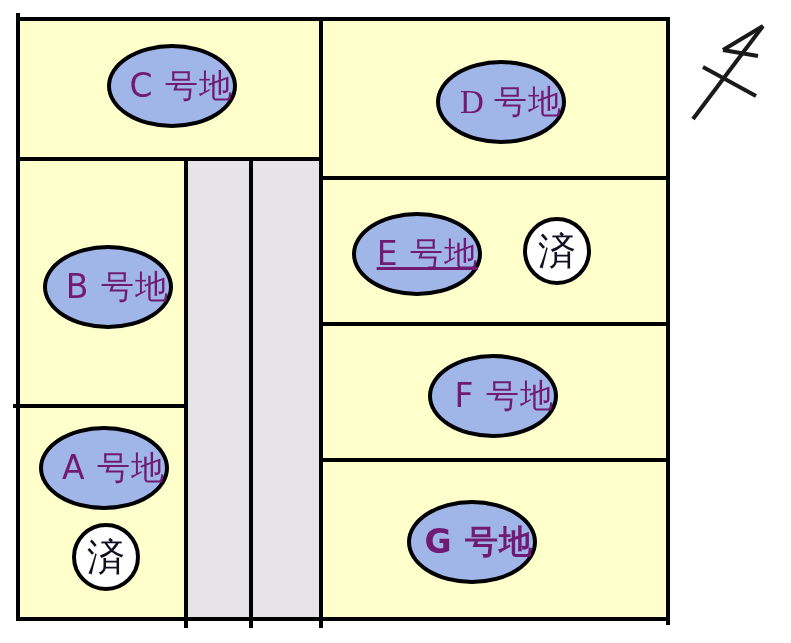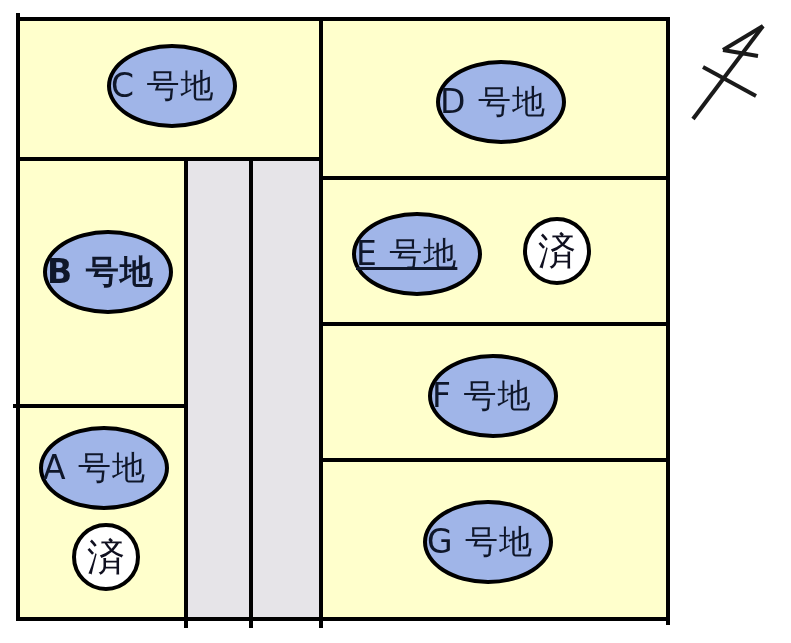--- a/index.html
+++ b/index.html
@@ -12,24 +12,24 @@
   }
   .region{position:absolute;}
   .plot{background:#FFFFCC;}
   .road{background:#E6E4E8;}
   .line{position:absolute;background:#000000;}
   .plot-label{
     position:absolute;
     background:#A0B5E8;
     border:4px solid #000000;
     border-radius:50%;
-    display:flex;align-items:center;justify-content:flex-start;
+    display:flex;align-items:center;justify-content:flex-end;
     box-sizing:border-box;
     font-size:33px;
-    color:#0f172a;
+    color:#701a75;
     letter-spacing:1px;
     white-space:nowrap;
   }
   .sold-badge{
     position:absolute;
     background:#FFFFFF;
     border:4px solid #000000;
     border-radius:50%;
     display:flex;align-items:center;justify-content:center;
     box-sizing:border-box;
@@ -61,36 +61,36 @@
   <div class="line" style="left:319px;top:322px;width:351px;height:4px;"></div>
   <div class="line" style="left:319px;top:458px;width:351px;height:4px;"></div>
   <div class="line" style="left:13px;top:404px;width:175px;height:4px;"></div>
   <div class="line" style="left:184px;top:157px;width:4px;height:471px;"></div>
   <div class="line" style="left:249px;top:157px;width:4px;height:471px;"></div>
   <div class="line" style="left:319px;top:17px;width:4px;height:611px;"></div>
 
   <div class="plot-label" style="left:107px;top:44px;width:130px;height:84px;">
     <span>C 号地</span>
   </div>
-  <div class="plot-label" style="left:436px;top:60px;width:130px;height:84px;">
+  <div class="plot-label" style="left:436px;top:60px;width:130px;height:84px;font-family:Liberation Serif, serif;">
     <span>D 号地</span>
   </div>
-  <div class="plot-label" style="left:43px;top:230px;width:130px;height:84px;font-weight:bold;">
+  <div class="plot-label" style="left:43px;top:245px;width:130px;height:84px;">
     <span>B 号地</span>
   </div>
   <div class="plot-label" style="left:352px;top:212px;width:130px;height:84px;text-decoration:underline;">
     <span>E 号地</span>
   </div>
   <div class="plot-label" style="left:39px;top:426px;width:130px;height:84px;">
     <span>A 号地</span>
   </div>
   <div class="plot-label" style="left:428px;top:354px;width:130px;height:84px;">
     <span>F 号地</span>
   </div>
-  <div class="plot-label" style="left:423px;top:500px;width:130px;height:84px;">
+  <div class="plot-label" style="left:407px;top:500px;width:130px;height:84px;font-weight:bold;">
     <span>G 号地</span>
   </div>
 
   <div class="sold-badge" style="left:523px;top:217px;width:68px;height:68px;">
     <span>済</span>
   </div>
   <div class="sold-badge" style="left:72px;top:523px;width:68px;height:68px;">
     <span>済</span>
   </div>
 

